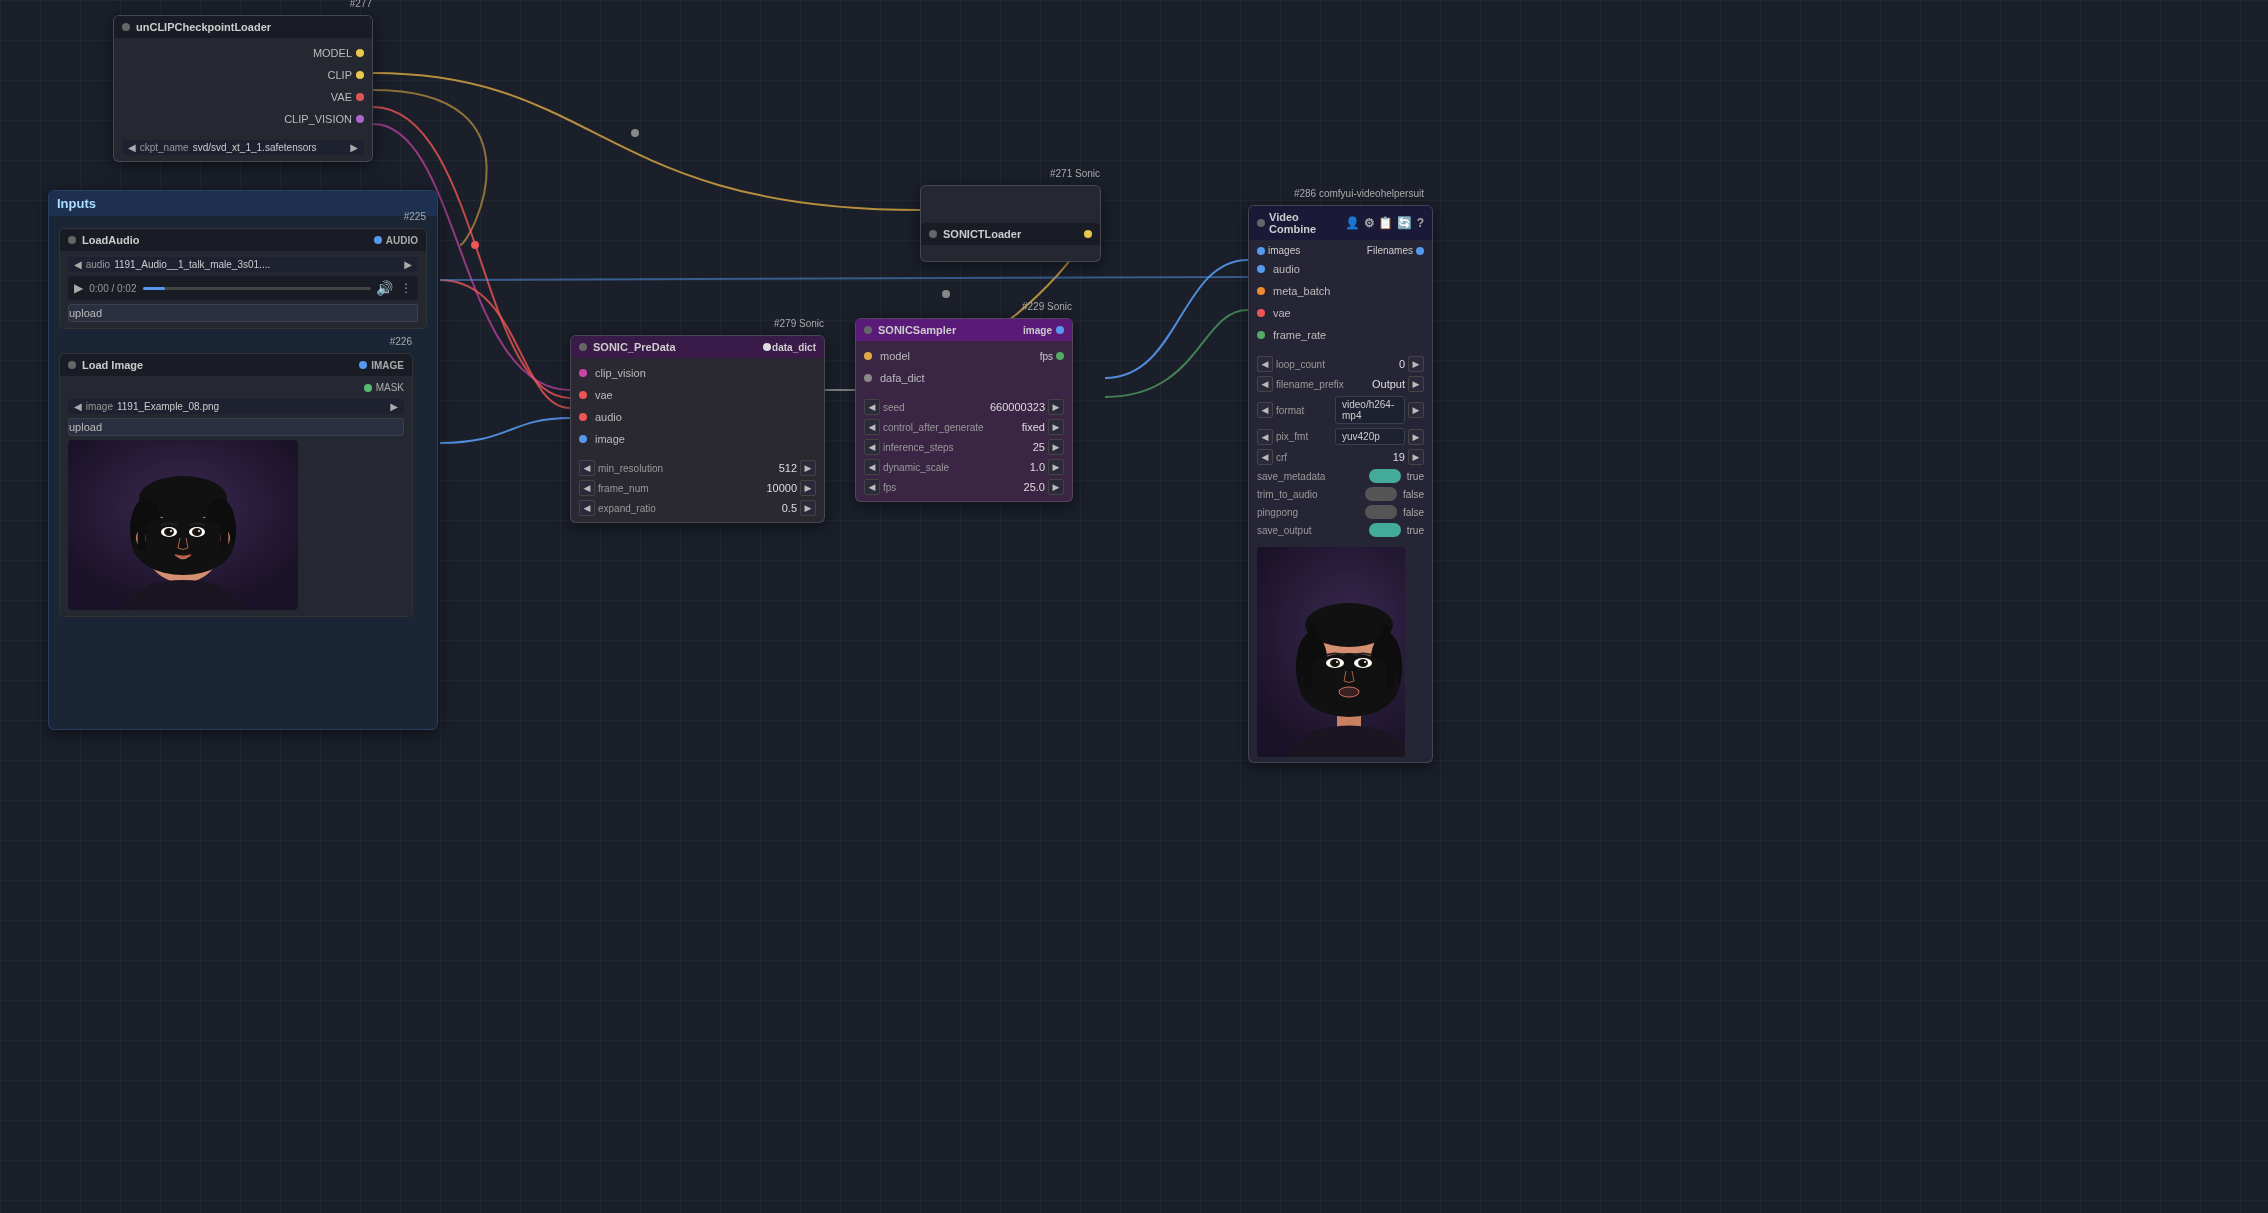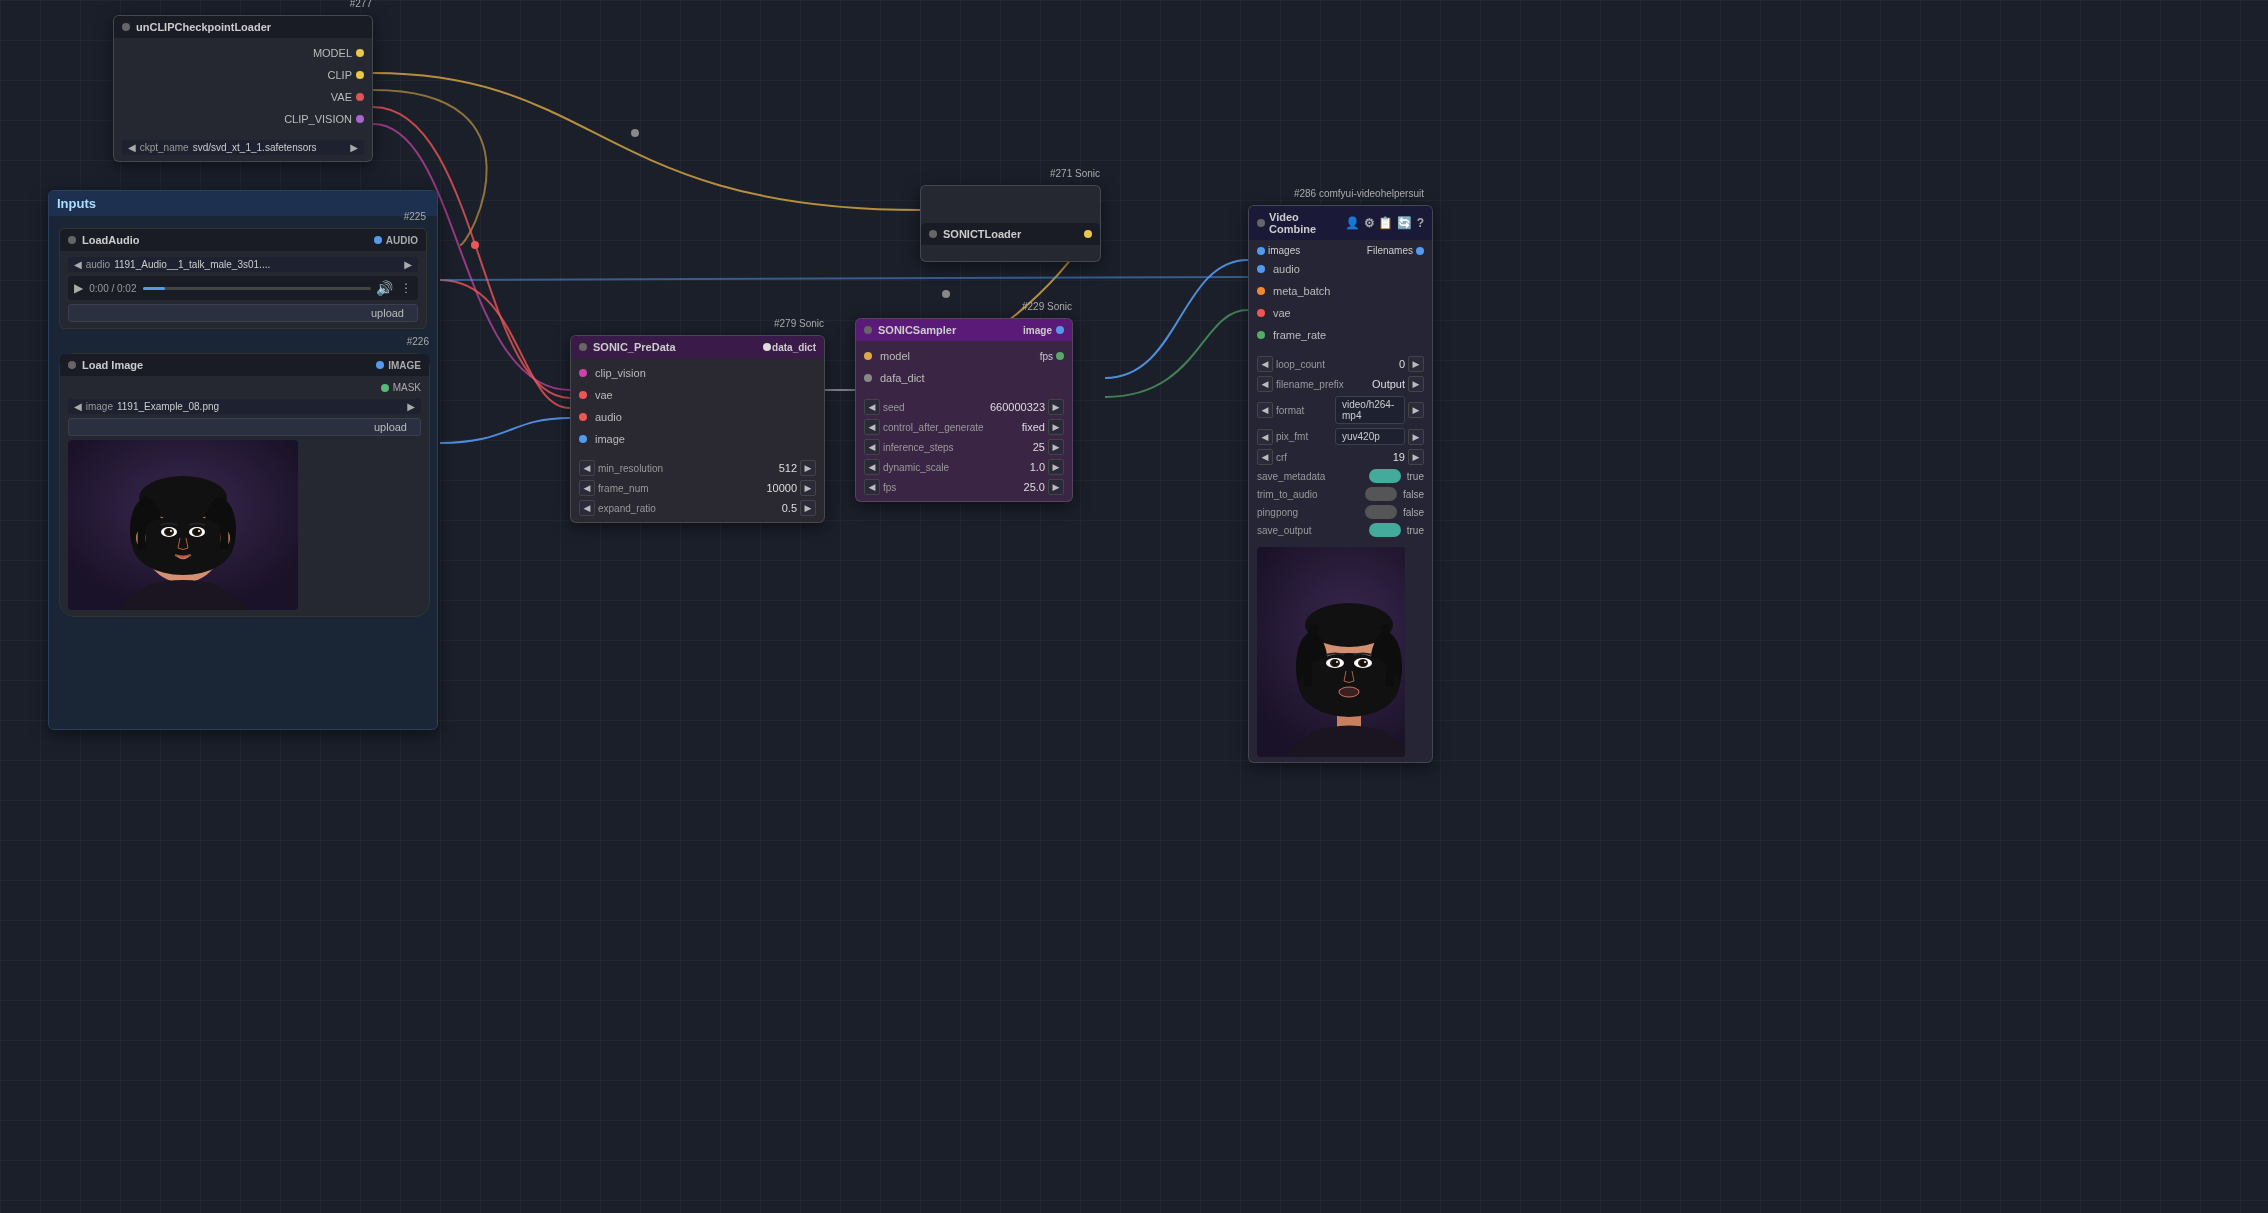--- a/index.html
+++ b/index.html
@@ -169,24 +169,24 @@
       border-radius: 2px;
       position: relative;
     }
     .audio-progress { width: 10%; height: 100%; background: #5599ee; border-radius: 2px; }
 
     .upload-btn {
       background: #2a3040;
       border: 1px solid #3a4050;
       color: #bbb;
       border-radius: 3px;
-      padding: 2px 13px;
+      padding: 2px 0;
       font-size: 11px;
       cursor: pointer;
-      text-align: right;
+      text-align: left;
     }
 
     .image-preview {
       width: 230px;
       height: 170px;
       border-radius: 4px;
       overflow: hidden;
       background: linear-gradient(135deg, #2a2040 0%, #1a1530 50%, #2a2535 100%);
       position: relative;
       display: flex;
@@ -323,21 +323,21 @@
         <div class="audio-bar">
           <div class="audio-progress"></div>
         </div>
         <span style="color:#aaa;cursor:pointer;font-size:14px;">🔊</span>
         <span style="color:#aaa;cursor:pointer;font-size:12px;">⋮</span>
       </div>
       <div class="upload-btn">upload</div>
     </div>
   </div>
 
-  <div style="margin:24px 7px 10px 10px; background:#252830; border-radius:15px; border:1px solid #333; position:relative;">
+  <div style="margin:24px 24px 10px 10px; background:#252830; border-radius:5px; border:1px solid #333; position:relative;">
     <div style="position:absolute; top:-18px; right:0; font-size:10px; color:#aaa;">#226</div>
     <div class="node-header header-dark">
       <span class="node-dot"></span>
       <span>Load Image</span>
       <div style="margin-left:auto; display:flex; align-items:center; gap:4px;">
         <span class="port port-blue"></span>
         <span style="font-size:10px; color:#aaa;">IMAGE</span>
       </div>
     </div>
     <div class="node-body">

